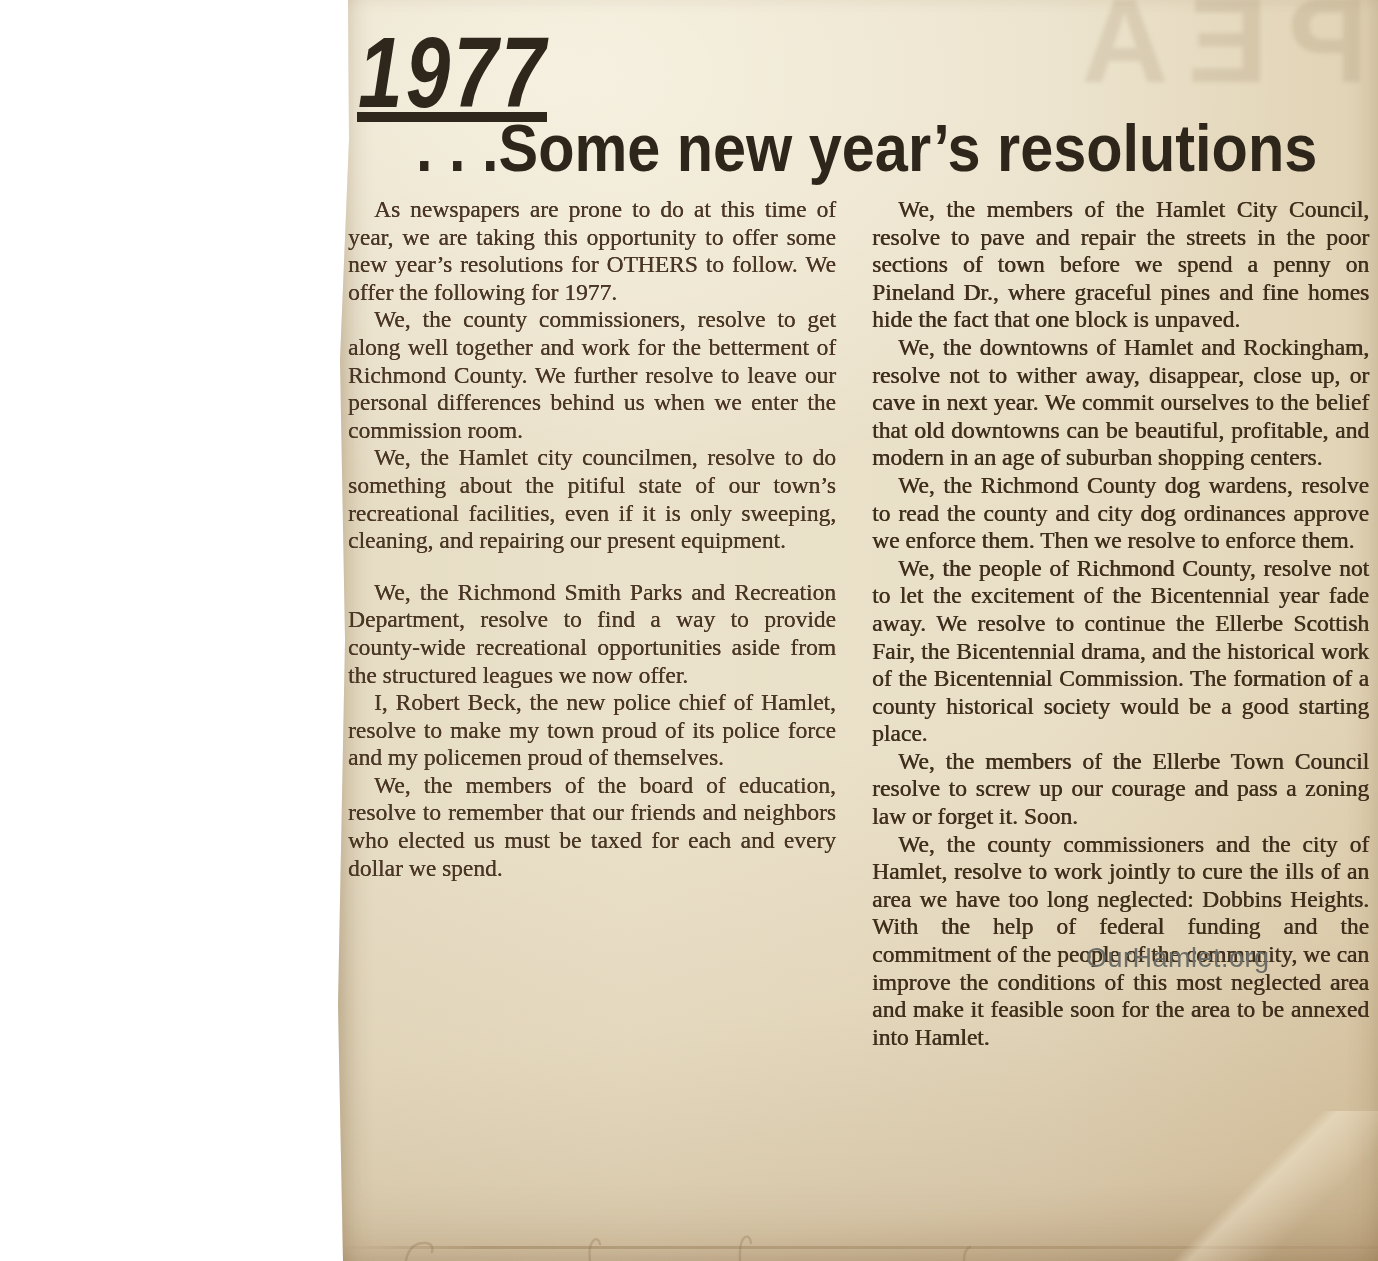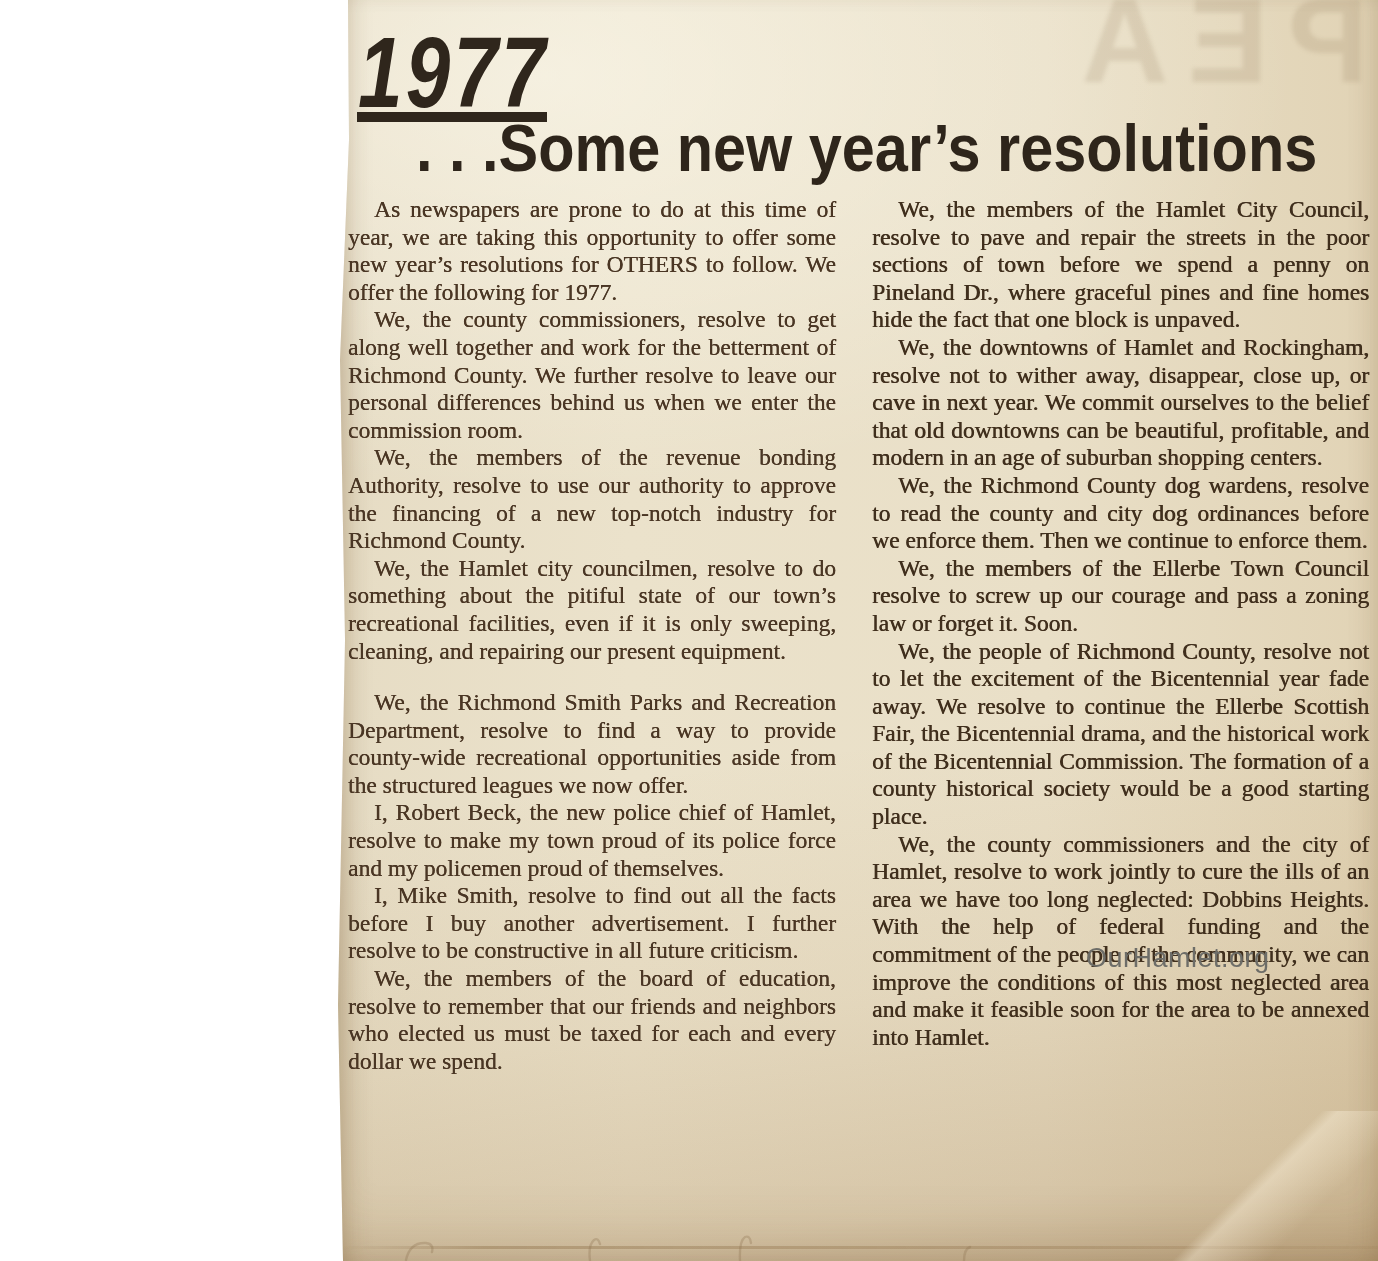--- a/index.html
+++ b/index.html
@@ -167,33 +167,31 @@
     <div class="ghost">PEA</div>
 
     <div class="year">1977</div>
     <div class="year-underline"></div>
     <div class="subhead">. . .Some new year’s resolutions</div>
 
     <div class="columns">
       <div class="col col-left">
         <p>As newspapers are prone to do at this time of year, we are taking this opportunity to offer some new year’s resolutions for OTHERS to follow. We offer the following for 1977.</p>
         <p>We, the county commissioners, resolve to get along well together and work for the betterment of Richmond County. We further resolve to leave our personal differences behind us when we enter the commission room.</p>
-        <p>We, the members of the revenue bonding Authority, resolve to use our authority to approve the financing of a new top-notch industry for Richmond County.</p>
         <p>We, the Hamlet city councilmen, resolve to do something about the pitiful state of our town’s recreational facilities, even if it is only sweeping, cleaning, and repairing our present equipment.</p>
         <p class="gap-before">We, the Richmond Smith Parks and Recreation Department, resolve to find a way to provide county-wide recreational opportunities aside from the structured leagues we now offer.</p>
         <p>I, Robert Beck, the new police chief of Hamlet, resolve to make my town proud of its police force and my policemen proud of themselves.</p>
-        <p>I, Mike Smith, resolve to find out all the facts before I buy another advertisement. I further resolve to be constructive in all future criticism.</p>
         <p>We, the members of the board of education, resolve to remember that our friends and neighbors who elected us must be taxed for each and every dollar we spend.</p>
       </div>
       <div class="col col-right">
         <p>We, the members of the Hamlet City Council, resolve to pave and repair the streets in the poor sections of town before we spend a penny on Pineland Dr., where graceful pines and fine homes hide the fact that one block is unpaved.</p>
         <p>We, the downtowns of Hamlet and Rockingham, resolve not to wither away, disappear, close up, or cave in next year. We commit ourselves to the belief that old downtowns can be beautiful, profitable, and modern in an age of suburban shopping centers.</p>
-        <p>We, the Richmond County dog wardens, resolve to read the county and city dog ordinances before we enforce them. Then we continue to enforce them.</p>
+        <p>We, the Richmond County dog wardens, resolve to read the county and city dog ordinances approve we enforce them. Then we resolve to enforce them.</p>
+        <p>We, the people of Richmond County, resolve not to let the excitement of the Bicentennial year fade away. We resolve to continue the Ellerbe Scottish Fair, the Bicentennial drama, and the historical work of the Bicentennial Commission. The formation of a county historical society would be a good starting place.</p>
         <p>We, the members of the Ellerbe Town Council resolve to screw up our courage and pass a zoning law or forget it. Soon.</p>
-        <p>We, the people of Richmond County, resolve not to let the excitement of the Bicentennial year fade away. We resolve to continue the Ellerbe Scottish Fair, the Bicentennial drama, and the historical work of the Bicentennial Commission. The formation of a county historical society would be a good starting place.</p>
         <p>We, the county commissioners and the city of Hamlet, resolve to work jointly to cure the ills of an area we have too long neglected: Dobbins Heights. With the help of federal funding and the commitment of the people of the community, we can improve the conditions of this most neglected area and make it feasible soon for the area to be annexed into Hamlet.</p>
       </div>
     </div>
 
     <div class="watermark">OurHamlet.org</div>
 
     <div class="crease"></div>
     <div class="fold-highlight"></div>
 
     <svg class="pencil-marks" viewBox="0 0 700 29" xmlns="http://www.w3.org/2000/svg">

